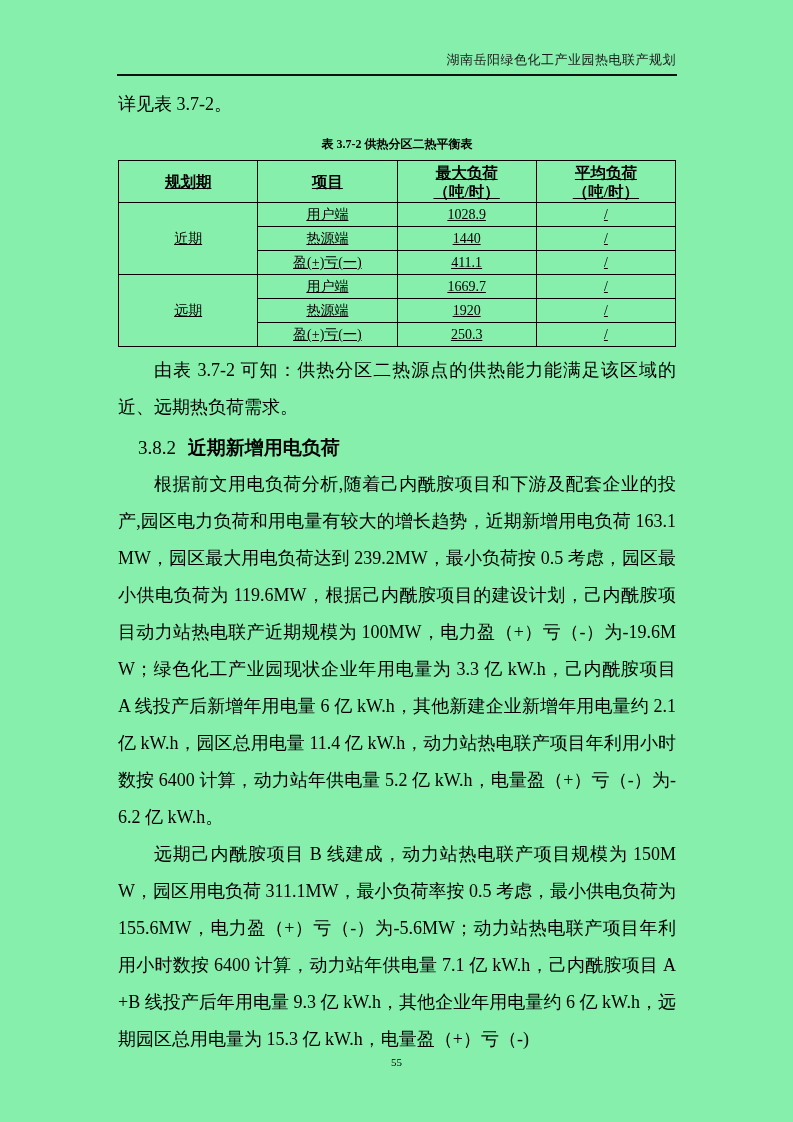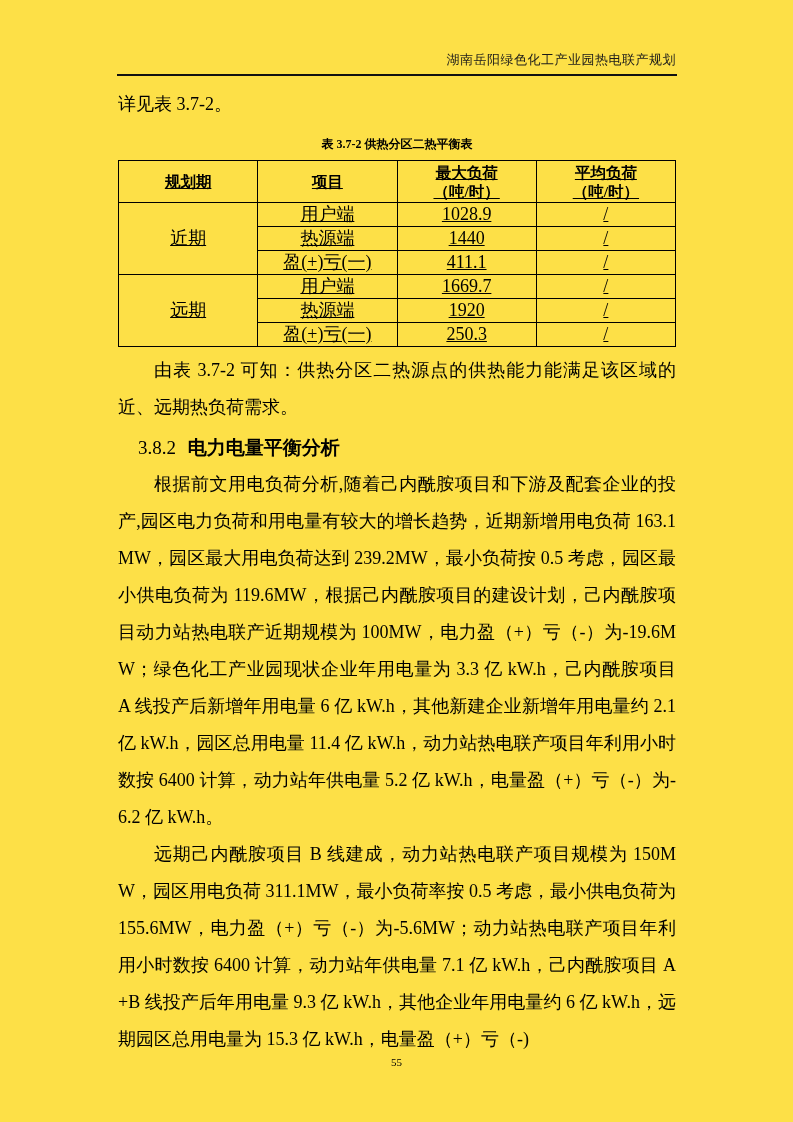--- a/index.html
+++ b/index.html
@@ -2,21 +2,21 @@
 <html><head>
 <meta charset="utf-8">
 <style>
   * { box-sizing: border-box; }
   html, body { margin: 0; padding: 0; background: #888; }
   .page {
     position: relative;
     width: 793px;
     height: 1122px;
     margin: 0 auto;
-    background: #fde047;
+    background: #86efac;
     font-family: "Liberation Serif", "DejaVu Serif", serif;
     color: #000000;
     overflow: hidden;
   }
   
   .header-text {
     position: absolute;
     top: 51px;
     right: 117px;
     font-size: 13px;
@@ -67,21 +67,21 @@
     vertical-align: middle;
     padding: 0;
   }
   .data-table th {
     font-size: 15.5px;
     font-weight: bold;
     line-height: 19px;
     height: 42px;
   }
   .data-table td {
-    font-size: 18px;
+    font-size: 14px;
     font-weight: normal;
     height: 23px;
     line-height: 23px;
   }
   .after-table { margin-top: 5px; }
   .section-heading {
     margin: 7px 0 0 0;
     padding-left: 20px;
     font-size: 19px;
     line-height: 30px;
@@ -168,21 +168,21 @@
           <td>250.3</td>
           <td>/</td>
         </tr>
       </tbody>
     </table>
 
     <p class="para after-table">由表 3.7-2 可知：供热分区二热源点的供热能力能满足该区域的近、远期热负荷需求。</p>
 
     <h3 class="section-heading">
       <span class="heading-number">3.8.2</span>
-      <span class="heading-title">电力电量平衡分析</span>
+      <span class="heading-title">近期新增用电负荷</span>
     </h3>
 
     <p class="para body-para-1">根据前文用电负荷分析,随着己内酰胺项目和下游及配套企业的投产,园区电力负荷和用电量有较大的增长趋势，近期新增用电负荷 163.1MW，园区最大用电负荷达到 239.2MW，最小负荷按 0.5 考虑，园区最小供电负荷为 119.6MW，根据己内酰胺项目的建设计划，己内酰胺项目动力站热电联产近期规模为 100MW，电力盈（+）亏（-）为-19.6MW；绿色化工产业园现状企业年用电量为 3.3 亿 kW.h，己内酰胺项目 A 线投产后新增年用电量 6 亿 kW.h，其他新建企业新增年用电量约 2.1 亿 kW.h，园区总用电量 11.4 亿 kW.h，动力站热电联产项目年利用小时数按 6400 计算，动力站年供电量 5.2 亿 kW.h，电量盈（+）亏（-）为-6.2 亿 kW.h。</p>
 
     <p class="para">远期己内酰胺项目 B 线建成，动力站热电联产项目规模为 150MW，园区用电负荷 311.1MW，最小负荷率按 0.5 考虑，最小供电负荷为 155.6MW，电力盈（+）亏（-）为-5.6MW；动力站热电联产项目年利用小时数按 6400 计算，动力站年供电量 7.1 亿 kW.h，己内酰胺项目 A+B 线投产后年用电量 9.3 亿 kW.h，其他企业年用电量约 6 亿 kW.h，远期园区总用电量为 15.3 亿 kW.h，电量盈（+）亏（-)</p>
 
   </div>
 
   <div class="page-footer">
     <span class="page-number">55</span>

